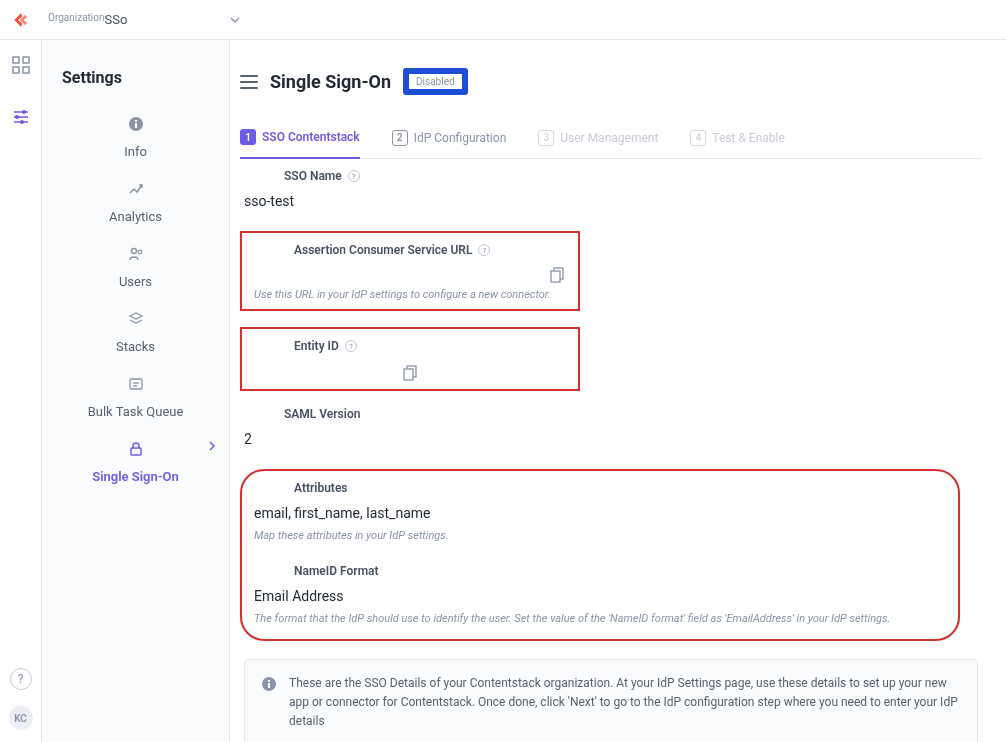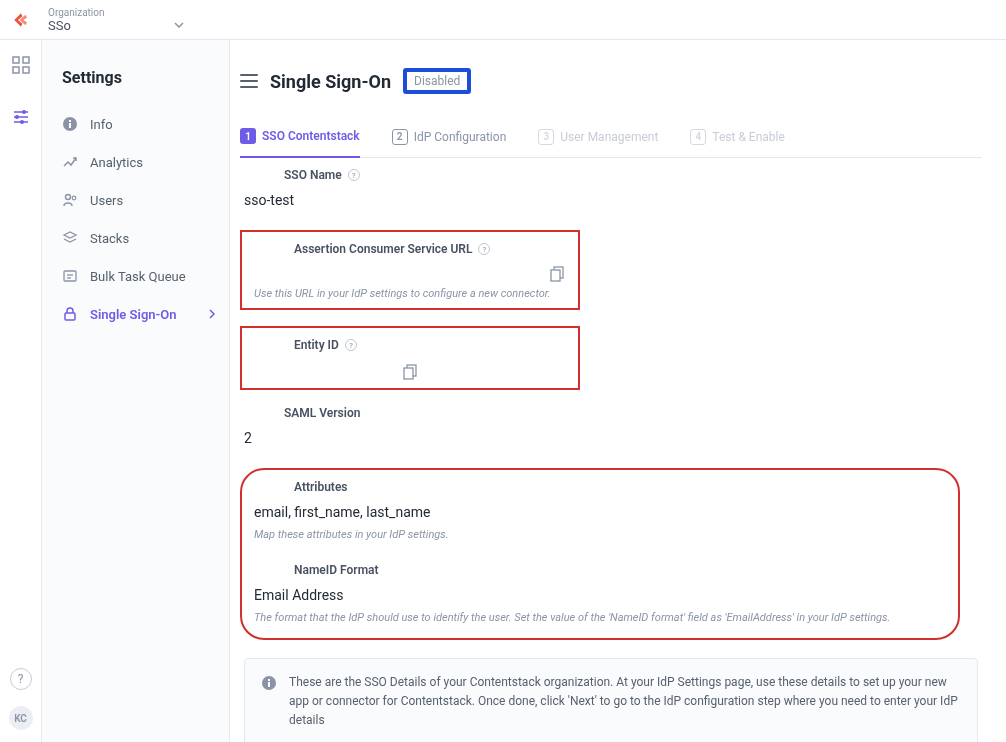--- a/index.html
+++ b/index.html
@@ -20,21 +20,20 @@
       border-bottom: 1px solid #e6e8ec;
       height: 40px;
     }
     .logo {
       width: 18px;
       height: 18px;
       margin-right: 18px;
     }
     .org-block {
       display: flex;
-      flex-direction: column;
       justify-content: center;
     }
     .org-label {
       font-size: 10px;
       color: #8a94a6;
     }
     .org-dropdown {
       display: flex;
       align-items: center;
       gap: 103px;
@@ -97,20 +96,21 @@
     }
     .sidebar-item {
       display: flex;
       align-items: center;
       padding: 11px 20px;
       gap: 12px;
       cursor: pointer;
       font-size: 13px;
       color: #56616e;
       position: relative;
+      flex-direction: column;
     }
     .sidebar-item.active {
       color: #6c5ce7;
       font-weight: 600;
     }
     .sidebar-item .chev {
       position: absolute;
       right: 14px;
     }
     .sidebar-icon {
@@ -135,23 +135,23 @@
     .hamburger {
       width: 18px; height: 14px; display: flex; flex-direction: column; justify-content: space-between; cursor: pointer;
     }
     .hamburger span { height: 2px; background: #56616e; border-radius: 1px; }
     .page-title {
       font-size: 18px;
       font-weight: 700;
       color: #222a35;
     }
     .badge {
-      font-size: 12px;
+      font-size: 10px;
       padding: 2px 7px;
-      border: 4px solid #1d4ed8;
+      border: 6px solid #1d4ed8;
       border-radius: 3px;
       color: #8a94a6;
     }
     .tabs {
       display: flex;
       gap: 32px;
       border-bottom: 1px solid #e6e8ec;
       margin-bottom: 10px;
     }
     .tab {

